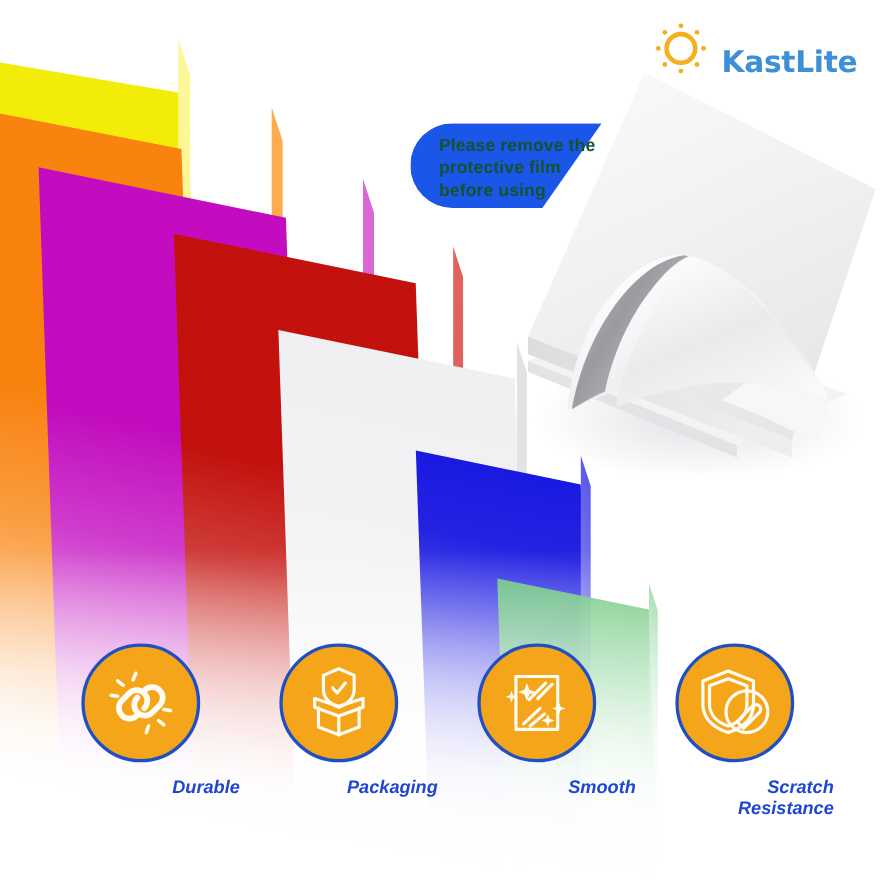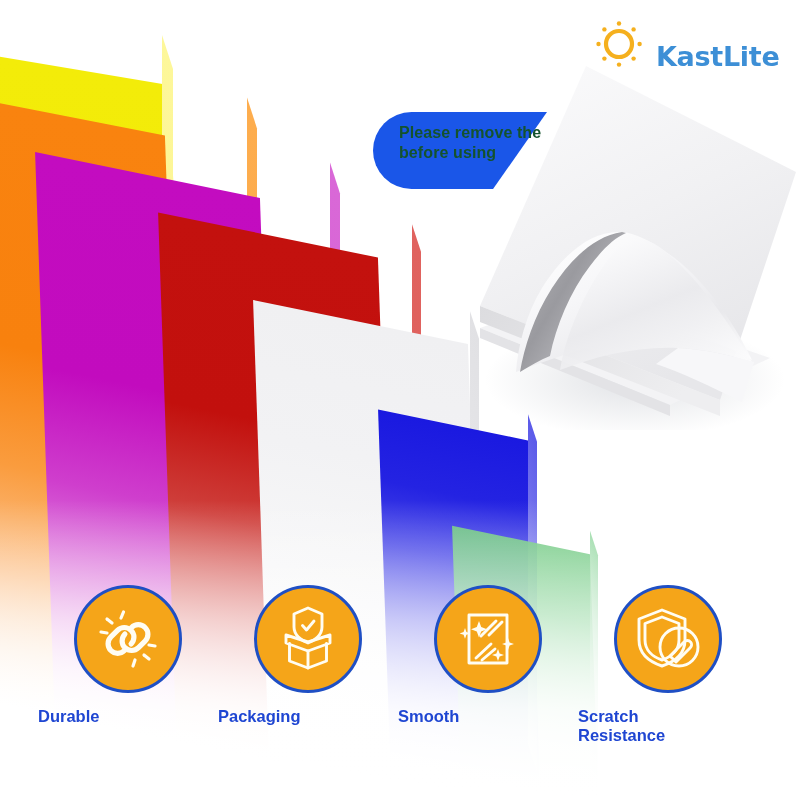--- a/index.html
+++ b/index.html
@@ -130,21 +130,21 @@
     clip-path:polygon(0 0, 100% 0, 69% 100%, 0 100%);
   }
   .callout-text{
     position:absolute;left:26px;top:11px;width:190px;
     color:#14532d;font-size:16px;font-weight:bold;line-height:1.28;
     letter-spacing:.1px;
   }
 
   
   .features{position:absolute;left:0;top:585px;width:800px;height:200px;}
-  .feature{position:absolute;width:180px;text-align:left;}
+  .feature{position:absolute;width:180px;text-align:right;font-style:italic;}
   .feature-circle{
     width:108px;height:108px;margin:0 auto;border-radius:50%;
     background:#f5a519;border:3px solid #1f4fc4;
     display:flex;align-items:center;justify-content:center;
     box-sizing:border-box;
   }
   .feature-label{
     margin-top:14px;color:#1f46d2;font-size:16.5px;font-weight:bold;line-height:1.18;
   }
   .f1{left:38px;} .f2{left:218px;} .f3{left:398px;} .f4{left:578px;}
@@ -253,20 +253,21 @@
         </g>
       </svg>
     </span>
     <span class="logo-text">KastLite</span>
   </div>
 
   <div class="callout">
     <div class="callout-shape"></div>
     <div class="callout-text">
       <div>Please remove the</div>
+      <div>protective film</div>
       <div>before using</div>
     </div>
   </div>
 
   <div class="features">
 
     <div class="feature f1">
       <div class="feature-circle">
         <svg width="74" height="74" viewBox="0 0 74 74">
           <g fill="none" stroke="#fffdf3" stroke-width="5.2" stroke-linecap="round">

